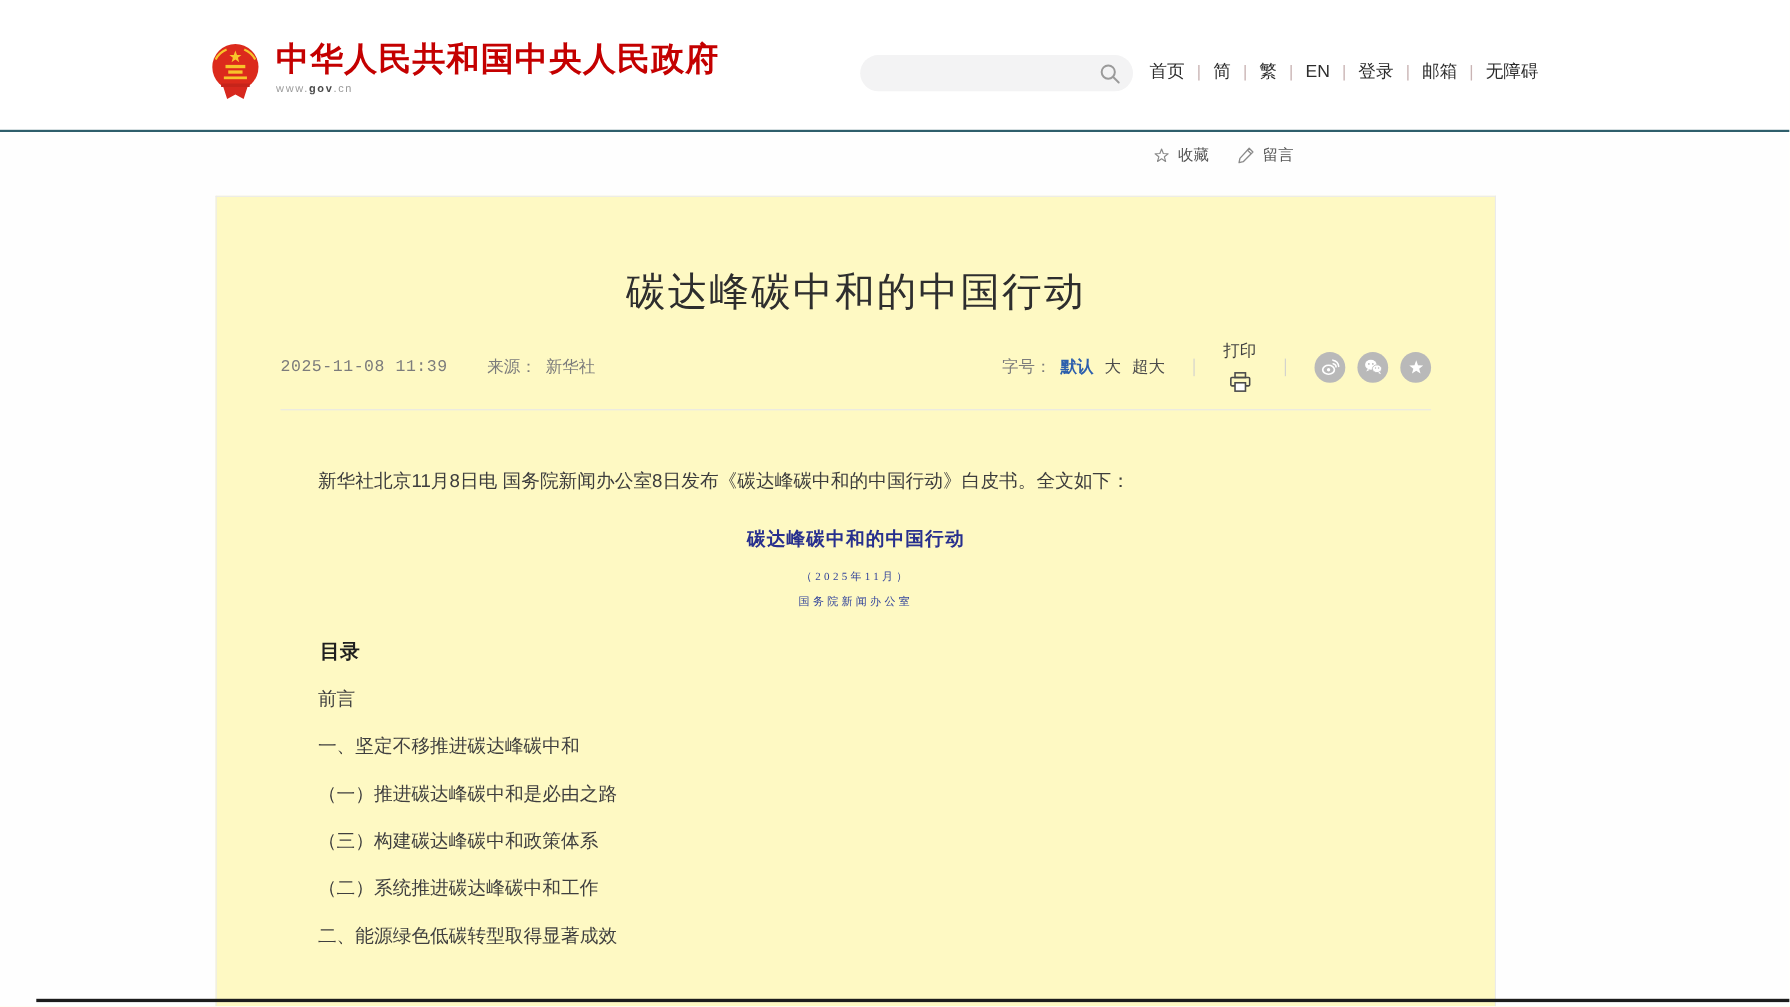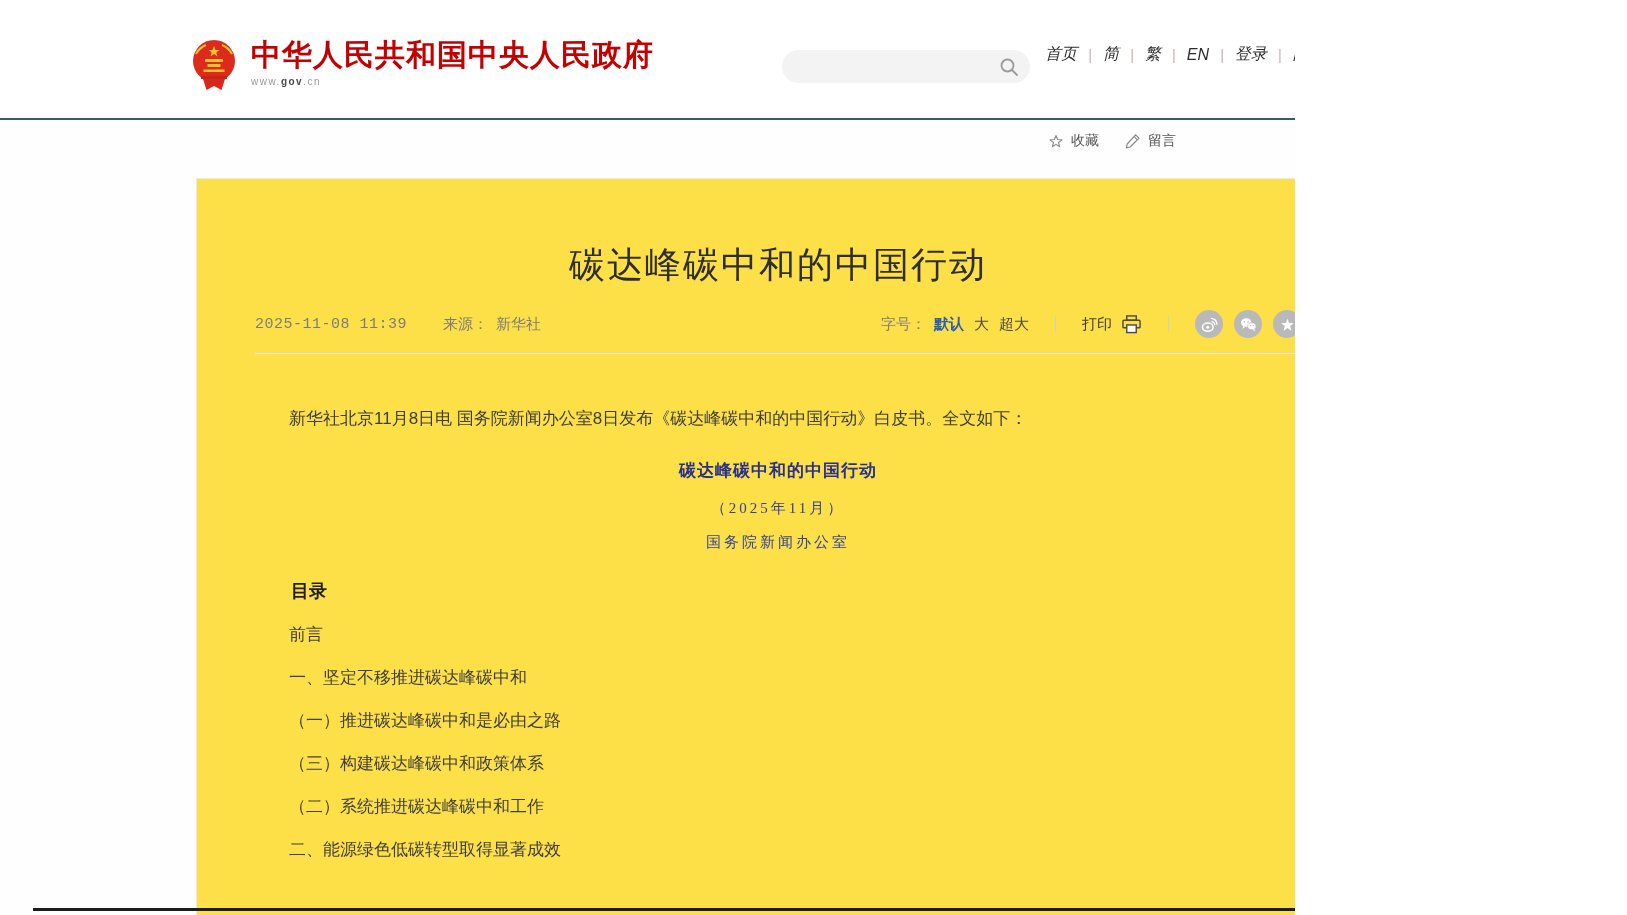--- a/index.html
+++ b/index.html
@@ -1,70 +1,70 @@
 <!DOCTYPE html>
 <html><head>
 <meta charset="utf-8">
 <style>
   html,body { margin:0; padding:0; background:#fff; }
   body { font-family:"Liberation Sans","DejaVu Sans",sans-serif; }
-  .page { position:relative; width:1295px; height:915px; background:#fefefe; overflow:hidden; }
+  .page { position:relative; width:1627px; height:915px; background:#fefefe; overflow:hidden; }
 
   
   .site-header { position:absolute; top:0; left:0; width:100%; height:118px; background:#fff; }
   .brand { position:absolute; left:190px; top:38px; display:flex; align-items:flex-start; cursor:pointer; }
   .emblem { width:48px; height:56px; }
   .brand-text { margin-left:13px; }
   .site-title { font-size:30px; font-weight:bold; color:#c40000; letter-spacing:1px; line-height:1.1; }
   .site-url { margin-top:5px; font-size:10px; color:#9a9a9a; letter-spacing:1.5px; }
   .site-url b { color:#4a4a4a; }
 
   .search-box { position:absolute; left:782px; top:50px; width:248px; height:33px; background:#f3f3f4; border-radius:17px; display:flex; align-items:center; }
   .search-input { flex:1; border:none; outline:none; background:transparent; padding:0 0 0 16px; font-size:14px; height:100%; border-radius:17px; }
   .search-icon { width:20px; height:20px; margin-right:11px; cursor:pointer; flex:0 0 auto; }
 
-  .top-nav { position:absolute; left:1045px; top:44px; display:flex; align-items:center; font-size:16px; color:#2d2d2d; white-space:nowrap;font-style:italic; }
+  .top-nav { position:absolute; left:1045px; top:55px; display:flex; align-items:center; font-size:16px; color:#2d2d2d; white-space:nowrap; }
   .top-nav .nav-item { cursor:pointer; }
   .top-nav .list-sep { color:#c9b4b4; margin:0 11px; font-size:15px; }
 
   .header-divider { position:absolute; top:118px; left:0; width:100%; height:2px; background:#2f5f6c; }
 
   
   .quick-actions { position:absolute; top:132px; left:1048px; display:flex; align-items:center; gap:26px; font-size:14px; color:#555; }
   .qa-item { display:flex; align-items:center; gap:7px; cursor:pointer; }
   .qa-item svg { width:16px; height:16px; }
 
   
-  .card { position:absolute; left:196px; top:178px; width:1164px; height:737px; background:#fde047; border:1px solid #ebebeb; border-bottom:none; box-sizing:border-box; }
+  .card { position:absolute; left:196px; top:178px; width:1164px; height:737px; background:#fef9c3; border:1px solid #ebebeb; border-bottom:none; box-sizing:border-box; }
   .card-inner { padding:40px 58px 0; }
 
   .article-title { text-align:center; font-size:36px; color:#2e2e2e; font-weight:500; letter-spacing:2px; line-height:1.2; }
 
   .meta-row { margin-top:16px; display:flex; justify-content:space-between; align-items:center; padding-bottom:15px; border-bottom:1px solid #e8e8e8;gap:20px; }
   .meta-left { display:flex; align-items:center; font-size:15px; color:#7c7c7c; }
   .publish-time { font-family:"Liberation Mono","DejaVu Sans Mono",monospace; letter-spacing:.5px; }
   .source-label { margin-left:36px; }
   .source-value { margin-left:8px; }
 
   .meta-right { display:flex; align-items:center; font-size:15px; color:#7c7c7c; }
   .font-sizes { display:flex; align-items:center; gap:10px; margin-left:8px; color:#4c4c4c; }
   .fs-item { cursor:pointer; }
   .fs-item:first-child { color:#2c5fad; font-weight:bold; }
   .vdiv { width:1px; height:16px; background:#cfcfcf; margin:0 26px; }
-  .print-btn { display:flex; align-items:center; gap:9px; color:#3f3f3f; cursor:pointer; }
+  .print-btn { display:flex; align-items:center; gap:9px; color:#3f3f3f; cursor:pointer;flex-direction:column; }
   .print-btn svg { width:21px; height:19px; }
   .share-icons { display:flex; align-items:center; gap:11px; }
   .circle-icon { width:28px; height:28px; border-radius:50%; background:#b9b9b9; display:flex; align-items:center; justify-content:center; cursor:pointer; }
   .circle-icon svg { width:19px; height:19px; }
 
   
   .article-body { margin-top:52px; font-size:17px; color:#3d3d3d; }
   .lead { text-indent:2em; line-height:1.55; margin:0; }
   .wp-title { margin-top:26px; text-align:center; font-weight:bold; color:#28308e; font-size:17px; letter-spacing:1px; }
-  .wp-line { text-align:center; color:#31439b; font-size:15px; margin-top:10px; line-height:1.3;
+  .wp-line { text-align:center; color:#31439b; font-size:10px; margin-top:10px; line-height:1.3;
              font-family:"Liberation Serif","DejaVu Serif",serif; letter-spacing:3px; }
   .toc-title { margin-top:26px; font-size:18px; font-weight:bold; color:#1f1f1f; text-indent:2em; }
   .toc-list { margin-top:22px; }
   .toc-item { margin:11px 0 23px; text-indent:2em; line-height:20px; color:#3f3f3f; }
 
   .bottom-line { position:absolute; top:908px; left:33px; right:0; height:3px; background:#1c1c1c; z-index:9; }
 </style>
 </head>
 <body>
 

